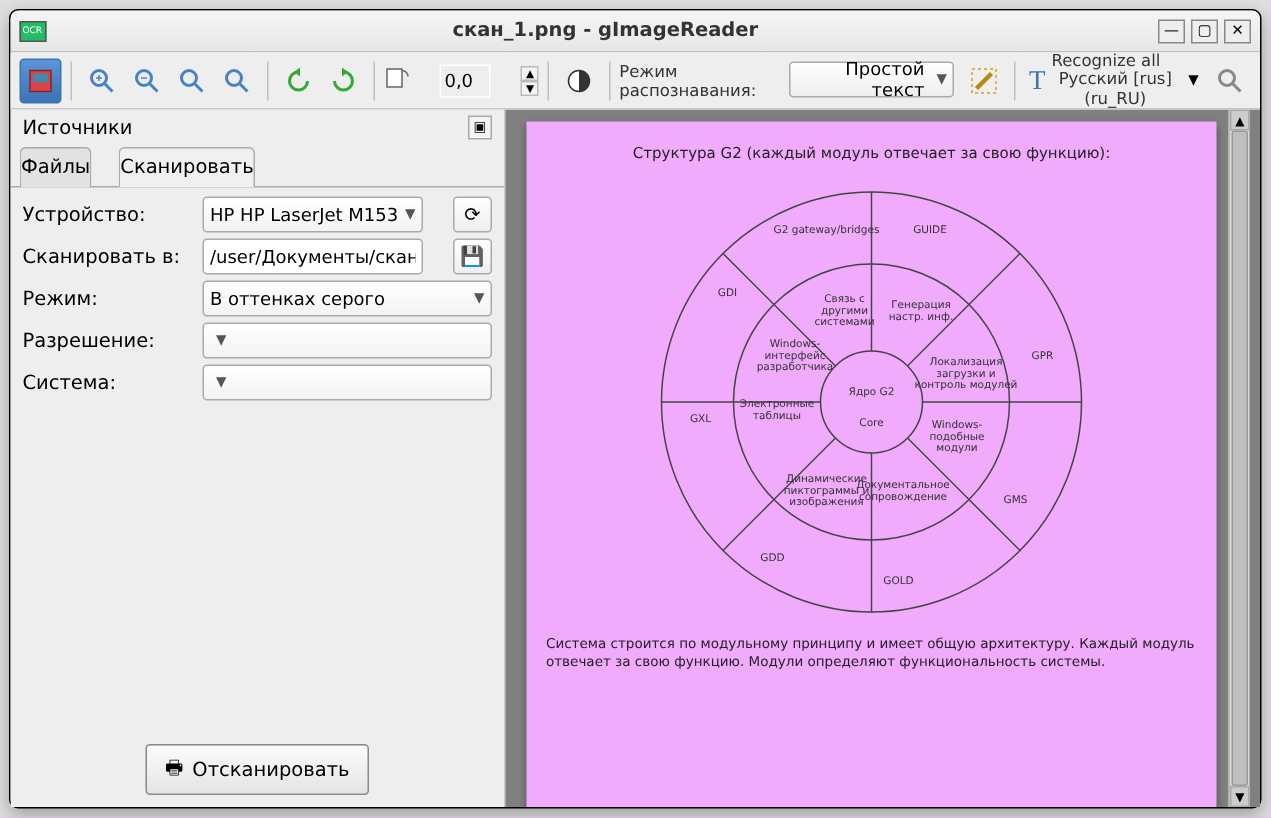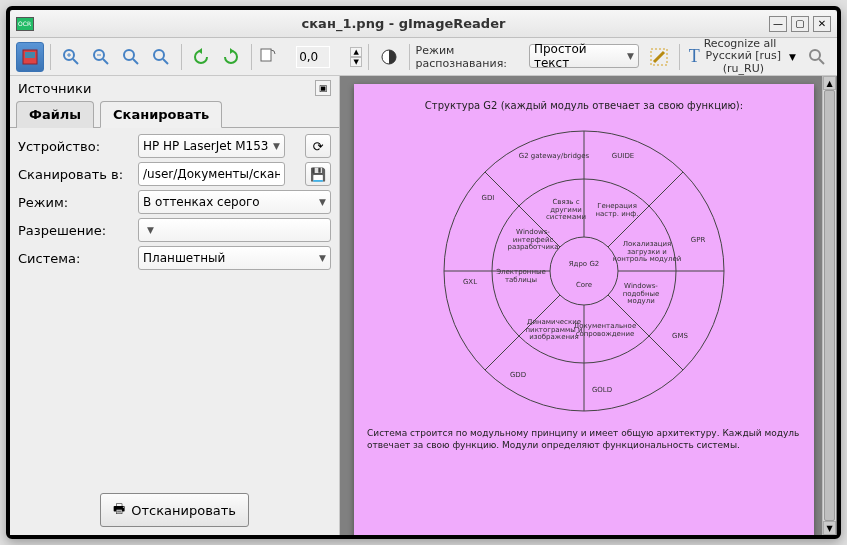--- a/index.html
+++ b/index.html
@@ -1,41 +1,41 @@
 <!DOCTYPE html>
 <html><head>
 <meta charset="utf-8">
 <style>
   * { box-sizing: border-box; margin: 0; padding: 0; font-family: "DejaVu Sans", sans-serif; }
   body { background: #e0e0e0; width: 847px; height: 545px; overflow: hidden; display:flex; align-items:center; justify-content:center; }
-  .window { width: 835px; height: 533px; background: #f0f0f0; border: 4px solid #000000; border-radius: 6px; box-shadow: 0 4px 12px rgba(0,0,0,.3); display:flex; flex-direction:column; }
+  .window { width: 835px; height: 533px; background: #f0f0f0; border: 1px solid #000000; border-radius: 6px; box-shadow: 0 4px 12px rgba(0,0,0,.3); display:flex; flex-direction:column; }
   .titlebar { height: 28px; display:flex; align-items:center; padding: 0 6px; border-bottom: 1px solid #c0c0c0; background: linear-gradient(#f6f6f6,#e6e6e6); border-radius:6px 6px 0 0; }
   .titlebar .icon { width:18px; height:14px; background:#2b6; border:1px solid #555; margin-right:8px; position:relative; }
   .titlebar .icon::after{content:"OCR"; font-size:6px; color:#fff; position:absolute; top:2px; left:1px;}
   .titlebar .title { flex:1; text-align:center; font-size:13px; font-weight:bold; color:#333; }
   .titlebar .winbtn { width:18px; height:16px; border:1px solid #888; background:#eee; margin-left:4px; display:flex; align-items:center; justify-content:center; font-size:10px; cursor:pointer; }
   .toolbar { height:38px; display:flex; align-items:center; padding:2px 6px; gap:2px; border-bottom:1px solid #c8c8c8; background:#eee; }
   .tbtn { min-width:28px; height:30px; border:1px solid transparent; background:transparent; border-radius:3px; display:flex; align-items:center; justify-content:center; cursor:pointer; font-size:14px; padding:0 2px;}
   .tbtn.active { border:1px solid #3b74b5; background:linear-gradient(#5a95d6,#3b74b5); }
   .sep { width:1px; height:26px; background:#c0c0c0; margin:0 4px; }
   .rot-group{display:flex; align-items:center; gap:20px;}
   .rot-input{width:34px; height:22px; font-size:12px; border:1px solid #fff; background:transparent; text-align:left; padding-left:2px;}
   .stepper{display:flex; flex-direction:column;}
   .stepbtn{width:12px;height:10px;font-size:7px;border:1px solid #bbb;background:#f4f4f4;line-height:8px;cursor:pointer;}
   .tlabel{font-size:11px; color:#333;}
-  .combo{height:24px; border:1px solid #aaa; background:linear-gradient(#fff,#eee); border-radius:3px; display:flex; align-items:center; padding:0 4px; font-size:12px; cursor:pointer; gap:4px;}
+  .combo{height:24px; border:1px solid #aaa; background:linear-gradient(#fff,#eee); border-radius:3px; display:flex; align-items:center; padding:0 4px; font-size:12px; cursor:pointer; gap:4px;text-align:right;}
   .combo .arrow{font-size:9px; color:#555;}
   .recog-block{display:flex; flex-direction:row; gap:2px;}
   .body { flex:1; display:flex; overflow:hidden; }
   .sidebar { width:330px; display:flex; flex-direction:column; border-right:1px solid #c8c8c8; background:#eee; }
   .side-hdr{display:flex; align-items:center; padding:4px 8px 2px 8px; font-size:13px;}
   .side-hdr .sp{flex:1;}
   .closebtn{width:16px;height:16px;border:1px solid #aaa;background:#f4f4f4;font-size:9px;display:flex;align-items:center;justify-content:center;cursor:pointer;}
   .tabs{display:flex; padding:0 6px; border-bottom:1px solid #aaa; margin-top:2px;}
-  .tab{padding:5px 12px; font-size:13px; border:1px solid #aaa; border-bottom:none; background:#e2e2e2; border-radius:4px 4px 0 0; margin-right:6px; cursor:pointer; position:relative; top:1px;font-weight:bold;}
+  .tab{padding:5px 0; font-size:13px; border:1px solid #aaa; border-bottom:none; background:#e2e2e2; border-radius:4px 4px 0 0; margin-right:18px; cursor:pointer; position:relative; top:1px;}
   .tab.active{background:#f0f0f0; border-bottom:1px solid #f0f0f0;}
   .form{padding:6px 8px; display:grid; grid-template-columns: 100px 1fr auto; gap:4px 20px; align-items:center; font-size:13px;}
   .form label{white-space:nowrap;}
   .fld{height:24px; border:1px solid #aaa; background:linear-gradient(#fff,#f3f3f3); border-radius:3px; display:flex; align-items:center; padding:0 4px; font-size:12px; width:100%; overflow:hidden;}
   .fld .txt{flex:1; white-space:nowrap; overflow:hidden; text-overflow:clip;}
   .fld .arrow{font-size:9px; color:#555; margin-left:4px;}
   .sqbtn{width:26px;height:24px;border:1px solid #aaa;background:linear-gradient(#fff,#eee);border-radius:3px;display:flex;align-items:center;justify-content:center;cursor:pointer;font-size:13px;}
   .scan-footer{margin-top:auto; padding:8px; display:flex; justify-content:center;}
   .scan-btn{padding:5px 12px; border:1px solid #888; background:linear-gradient(#fcfcfc,#e4e4e4); border-radius:3px; font-size:13px; cursor:pointer; display:flex; align-items:center; gap:6px;}
   .viewer{flex:1; background:#808080; position:relative; display:flex; overflow:hidden;}
@@ -203,21 +203,20 @@
             <span class="arrow">▼</span>
           </div>
 
         <label>Разрешение:</label>
         <div class="fld" style="grid-column:2/4">
             <span class="arrow">▼</span>
           </div>
 
         <label>Система:</label>
         <div class="fld" style="grid-column:2/4">
-            <span class="txt">Планшетный</span>
             <span class="arrow">▼</span>
           </div>
       </div>
 
       <div class="scan-footer">
         <button class="scan-btn">
           <span>🖶</span>
           <span>Отсканировать</span>
         </button>
       </div>

